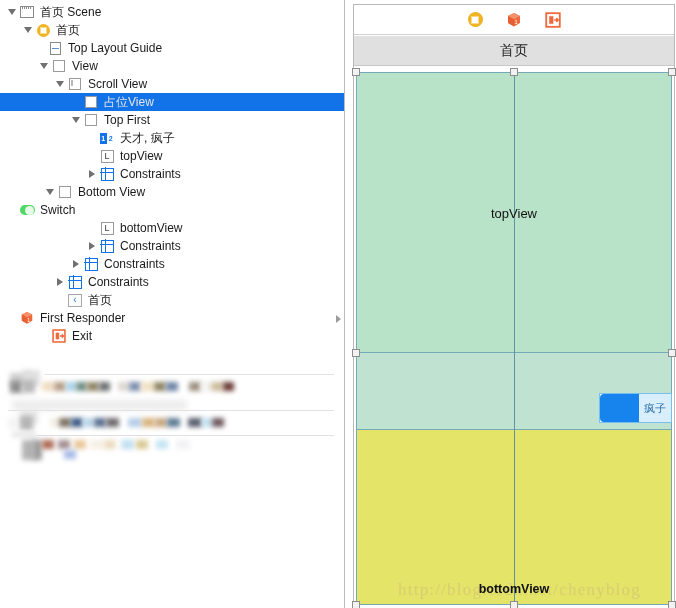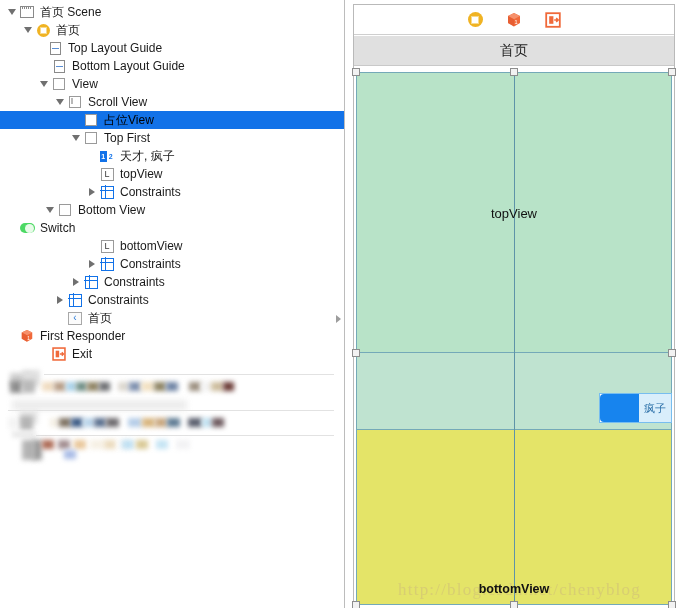--- a/index.html
+++ b/index.html
@@ -30,21 +30,21 @@
   .row {
     position: relative;
     height: 18px;
     display: flex;
     align-items: center;
     font-size: 12px;
     color: #1a1a1a;
     white-space: nowrap;
     padding-left: 6px;
   }
-  .row.selected { background: #1272e8; color: #000000; }
+  .row.selected { background: #1272e8; color: #e5e5e5; }
   .row .tw {
     width: 12px; min-width: 12px;
     display: inline-flex; align-items: center; justify-content: center;
     margin-right: 1px;
   }
   .tri {
     width: 0; height: 0;
     border-left: 4.5px solid transparent;
     border-right: 4.5px solid transparent;
     border-top: 6px solid #707070;
@@ -305,27 +305,20 @@
             <span class="ic-vc"></span>
           </span>
           <span class="lbl">首页</span>
         </div>
         <div class="row" style="padding-left: 34px;">
           <span class="tw"></span>
           <span class="ico">
             <span class="ic-guide top"></span>
           </span>
           <span class="lbl">Top Layout Guide</span>
-        </div>
-        <div class="row" style="padding-left: 38px;">
-          <span class="tw"></span>
-          <span class="ico">
-            <span class="ic-guide bot"></span>
-          </span>
-          <span class="lbl">Bottom Layout Guide</span>
         </div>
         <div class="row" style="padding-left: 38px;">
           <span class="tw">
             <span class="tri"></span>
           </span>
           <span class="ico">
             <span class="ic-view"></span>
           </span>
           <span class="lbl">View</span>
         </div>

